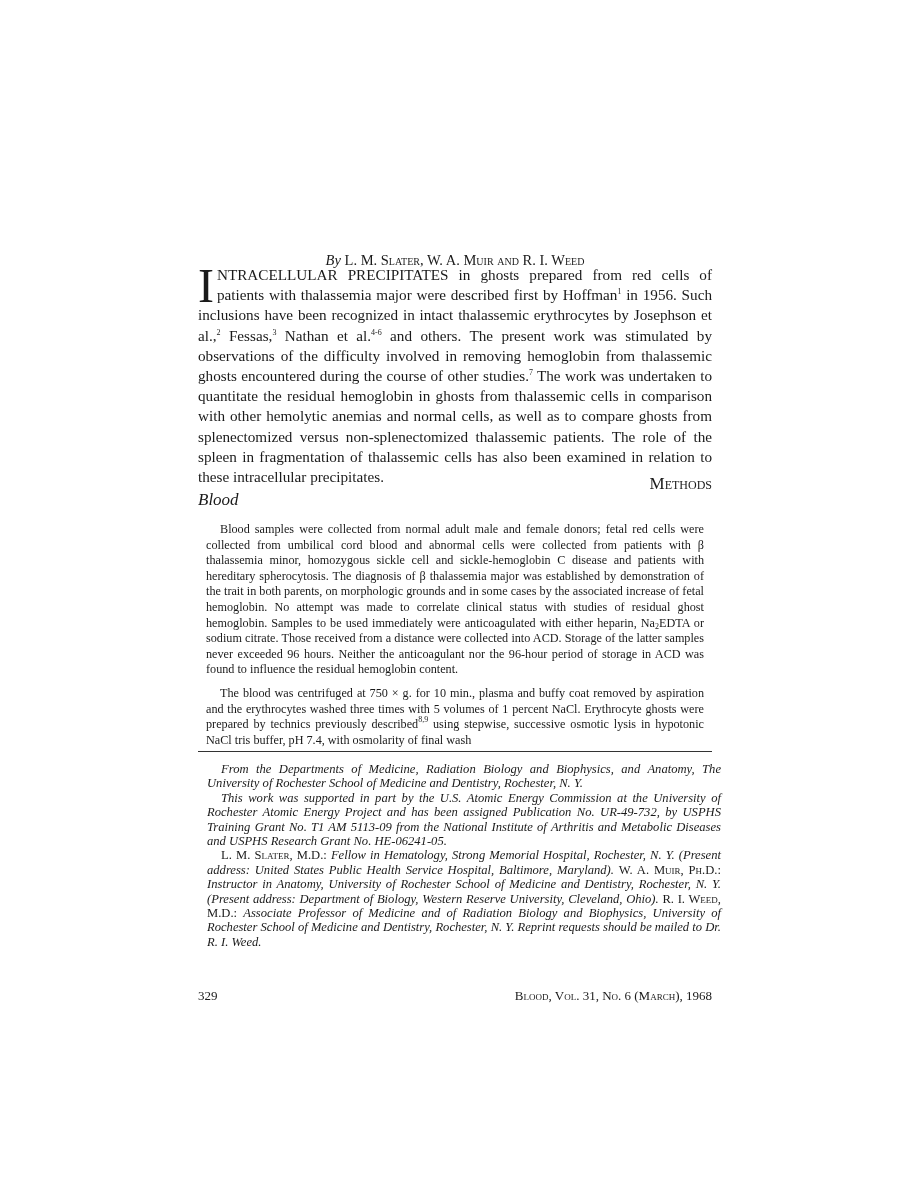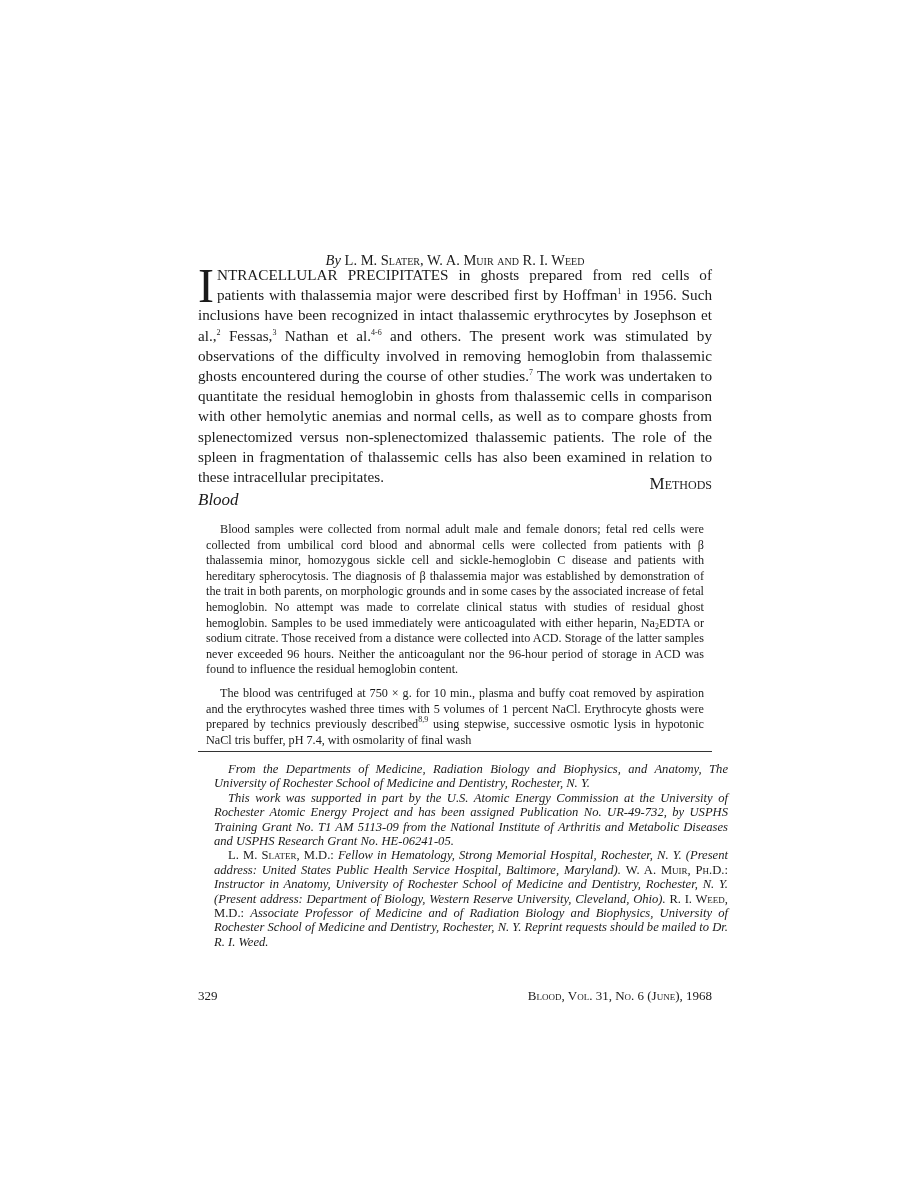--- a/index.html
+++ b/index.html
@@ -13,21 +13,21 @@
   .intro { position: absolute; top: 265px; left: 0; width: 514px; font-size: 15.2px; line-height: 20.2px; text-align: justify; }
   .dropcap { float: left; font-size: 48px; line-height: 38px; margin: 2px 3px 0 0; font-weight: normal; }
   .intro p { margin: 0; }
   sup { font-size: 8px; vertical-align: 6px; line-height: 0; }
   sub { font-size: 8px; vertical-align: -2px; line-height: 0; }
   .methods-head { position: absolute; top: 474px; left: 0; width: 514px; text-align: right; font-size: 17px; }
   .subhead { position: absolute; top: 490px; left: 0; font-size: 17px; font-style: italic; }
   .methods { position: absolute; top: 514px; left: 0; width: 514px; font-size: 12.2px; line-height: 15.6px; text-align: justify; }
   .methods p { margin: 8px; text-indent: 14px; }
   .rule { position: absolute; top: 751px; left: 0; width: 514px; height: 0; border-top: 1.3px solid #333; }
-  .notes { position: absolute; top: 762px; left: 16px; width: 514px; font-size: 12.6px; line-height: 14.4px; text-align: justify; }
+  .notes { position: absolute; top: 762px; left: 9px; width: 514px; font-size: 12.6px; line-height: 14.4px; text-align: justify; }
   .notes p { margin: 0; text-indent: 14px; font-style: italic; }
   .notes .up { font-style: normal; margin-top: 12px; }
   .footer { position: absolute; top: 988px; left: 0; width: 514px; font-size: 13px; }
   .footer .pg { position: absolute; left: 0; }
   .footer .journal { position: absolute; right: 0; white-space: nowrap; }
 </style>
 </head>
 <body>
 
 <div class="page">
@@ -55,16 +55,16 @@
   <div class="rule"></div>
 
   <div class="notes">
     <p>From the Departments of Medicine, Radiation Biology and Biophysics, and Anatomy, The University of Rochester School of Medicine and Dentistry, Rochester, N. Y.</p>
     <p>This work was supported in part by the U.S. Atomic Energy Commission at the University of Rochester Atomic Energy Project and has been assigned Publication No. UR-49-732, by USPHS Training Grant No. T1 AM 5113-09 from the National Institute of Arthritis and Metabolic Diseases and USPHS Research Grant No. HE-06241-05.</p>
     <p id="authors-info"><span class="up sc">L. M. Slater, M.D.: </span><span>Fellow in Hematology, Strong Memorial Hospital, Rochester, N. Y. (Present address: United States Public Health Service Hospital, Baltimore, Maryland). </span><span class="up sc">W. A. Muir, Ph.D.: </span><span>Instructor in Anatomy, University of Rochester School of Medicine and Dentistry, Rochester, N. Y. (Present address: Department of Biology, Western Reserve University, Cleveland, Ohio). </span><span class="up sc">R. I. Weed, M.D.: </span><span>Associate Professor of Medicine and of Radiation Biology and Biophysics, University of Rochester School of Medicine and Dentistry, Rochester, N. Y. Reprint requests should be mailed to Dr. R. I. Weed.</span></p>
   </div>
 
   <div class="footer">
     <span class="pg">329</span>
-    <span class="journal sc">Blood, Vol. 31, No. 6 (June), 1968</span>
+    <span class="journal sc">Blood, Vol. 31, No. 6 (March), 1968</span>
   </div>
 
 </div>
 
 </body></html>

